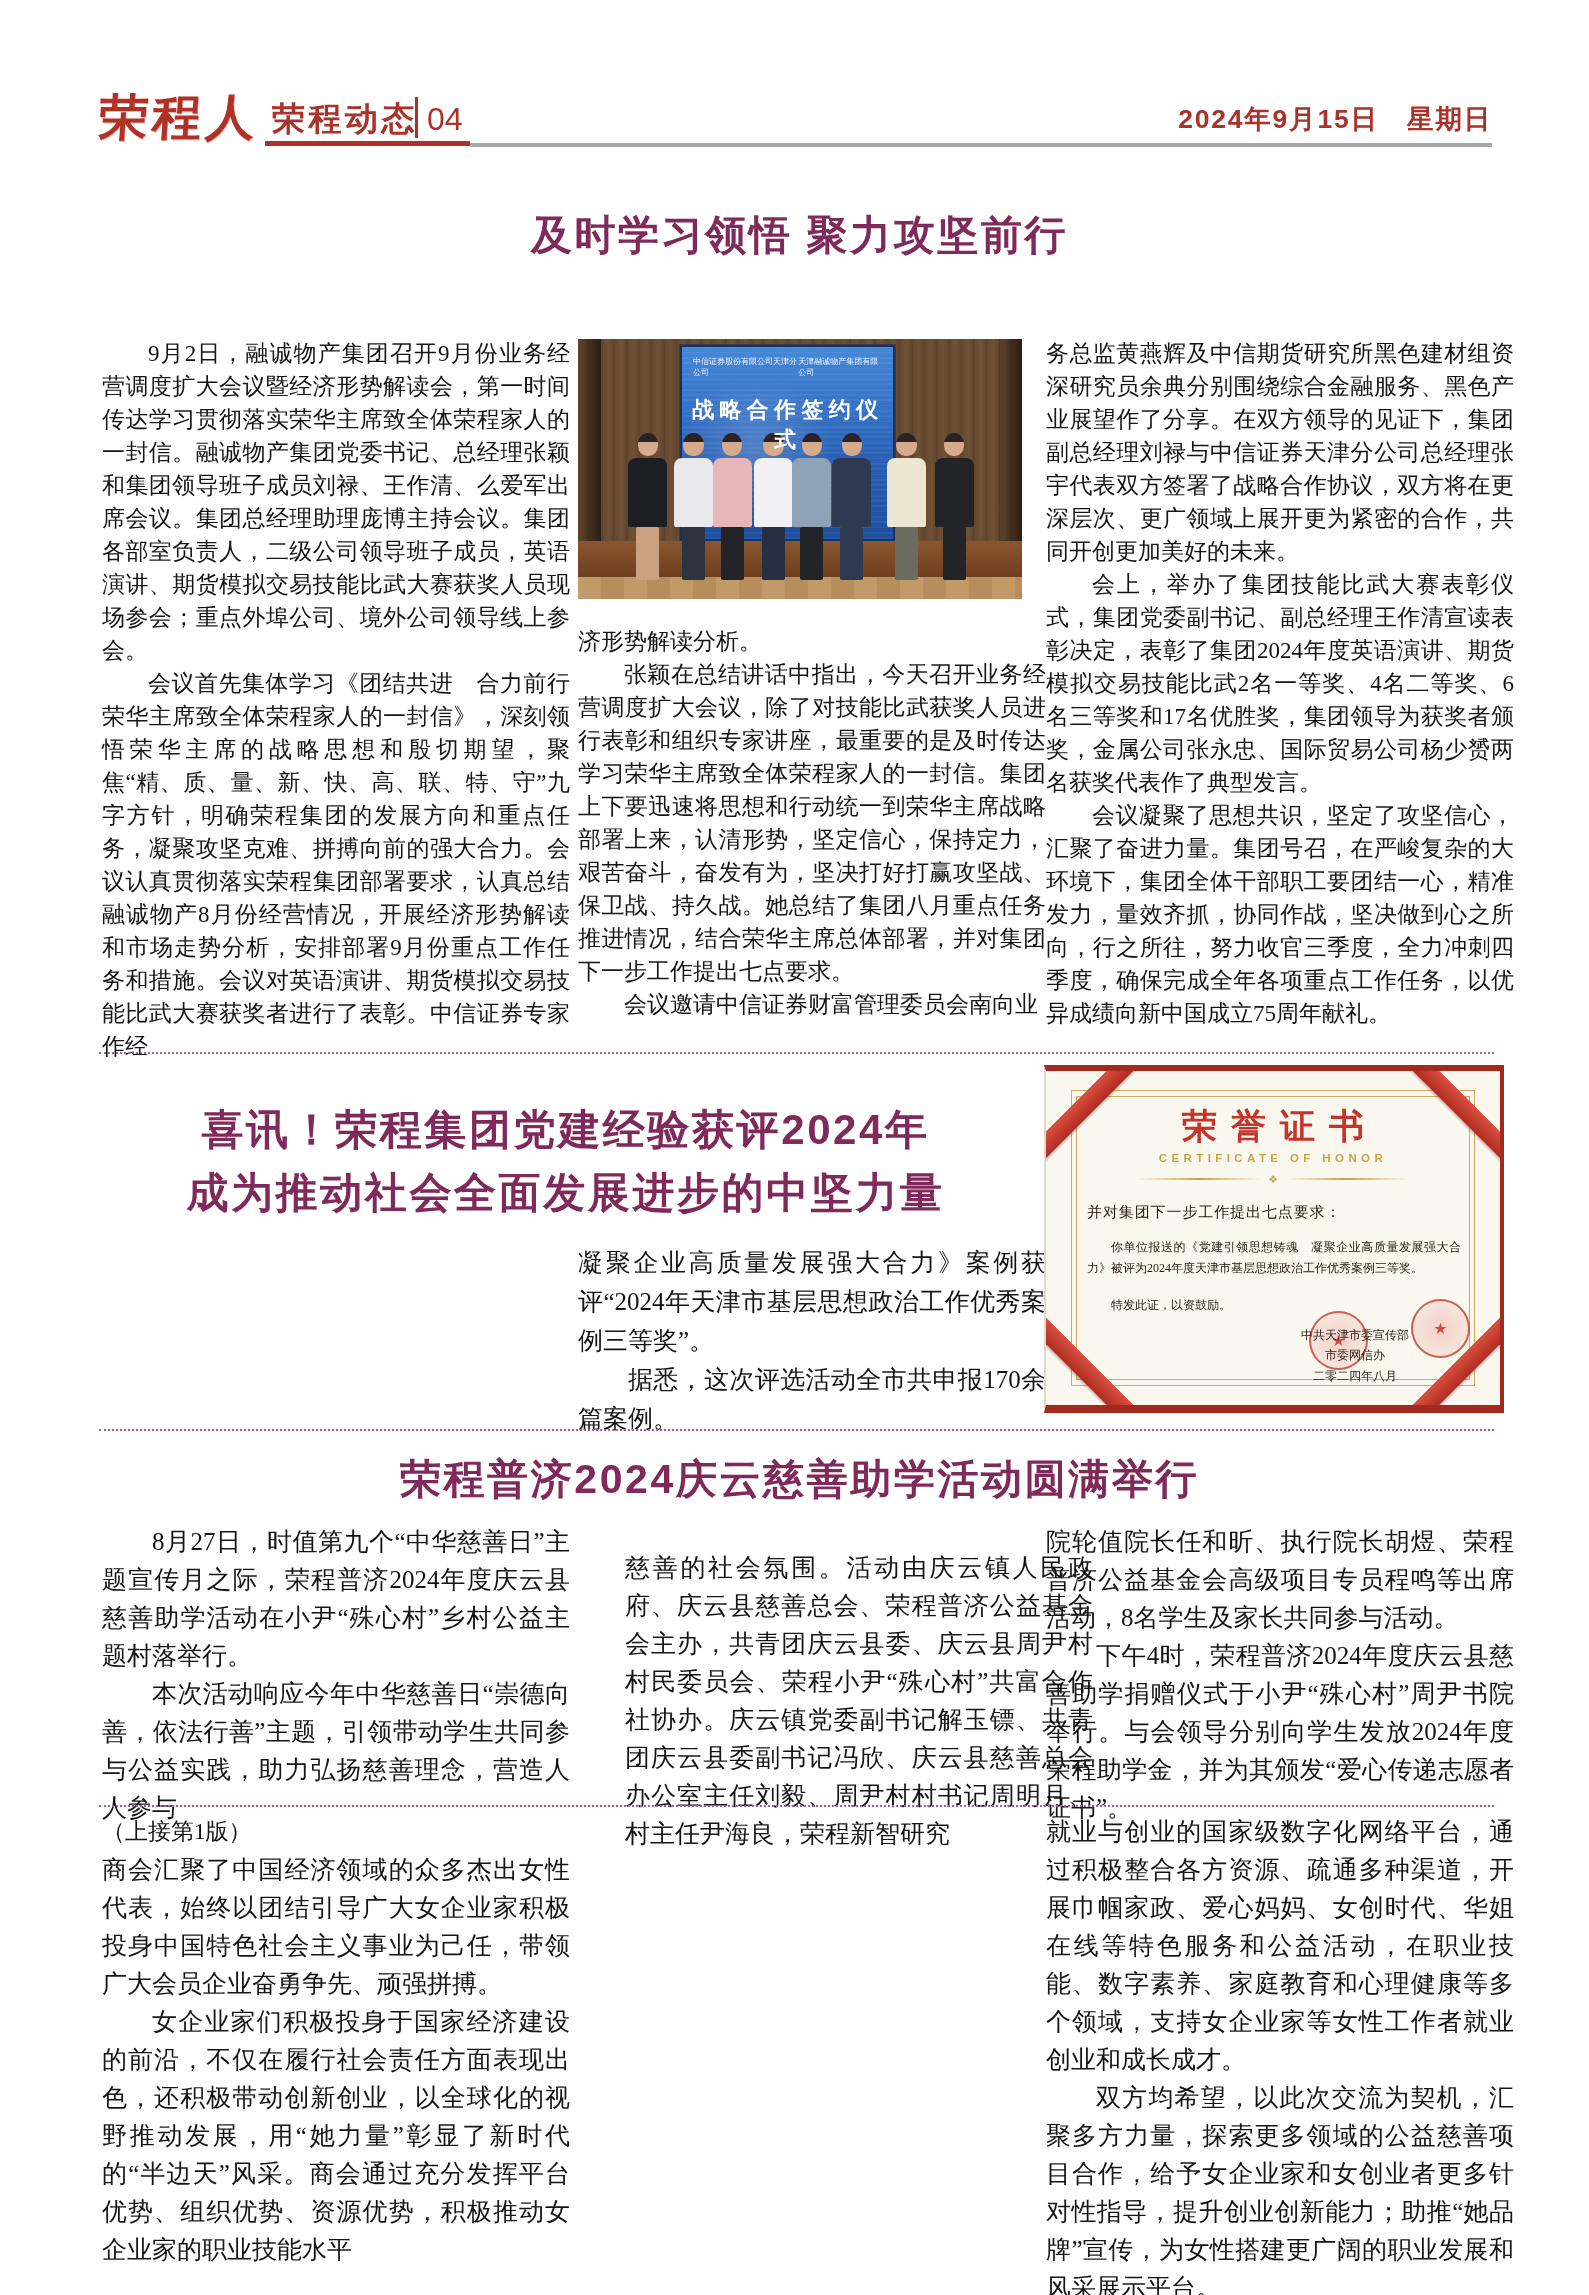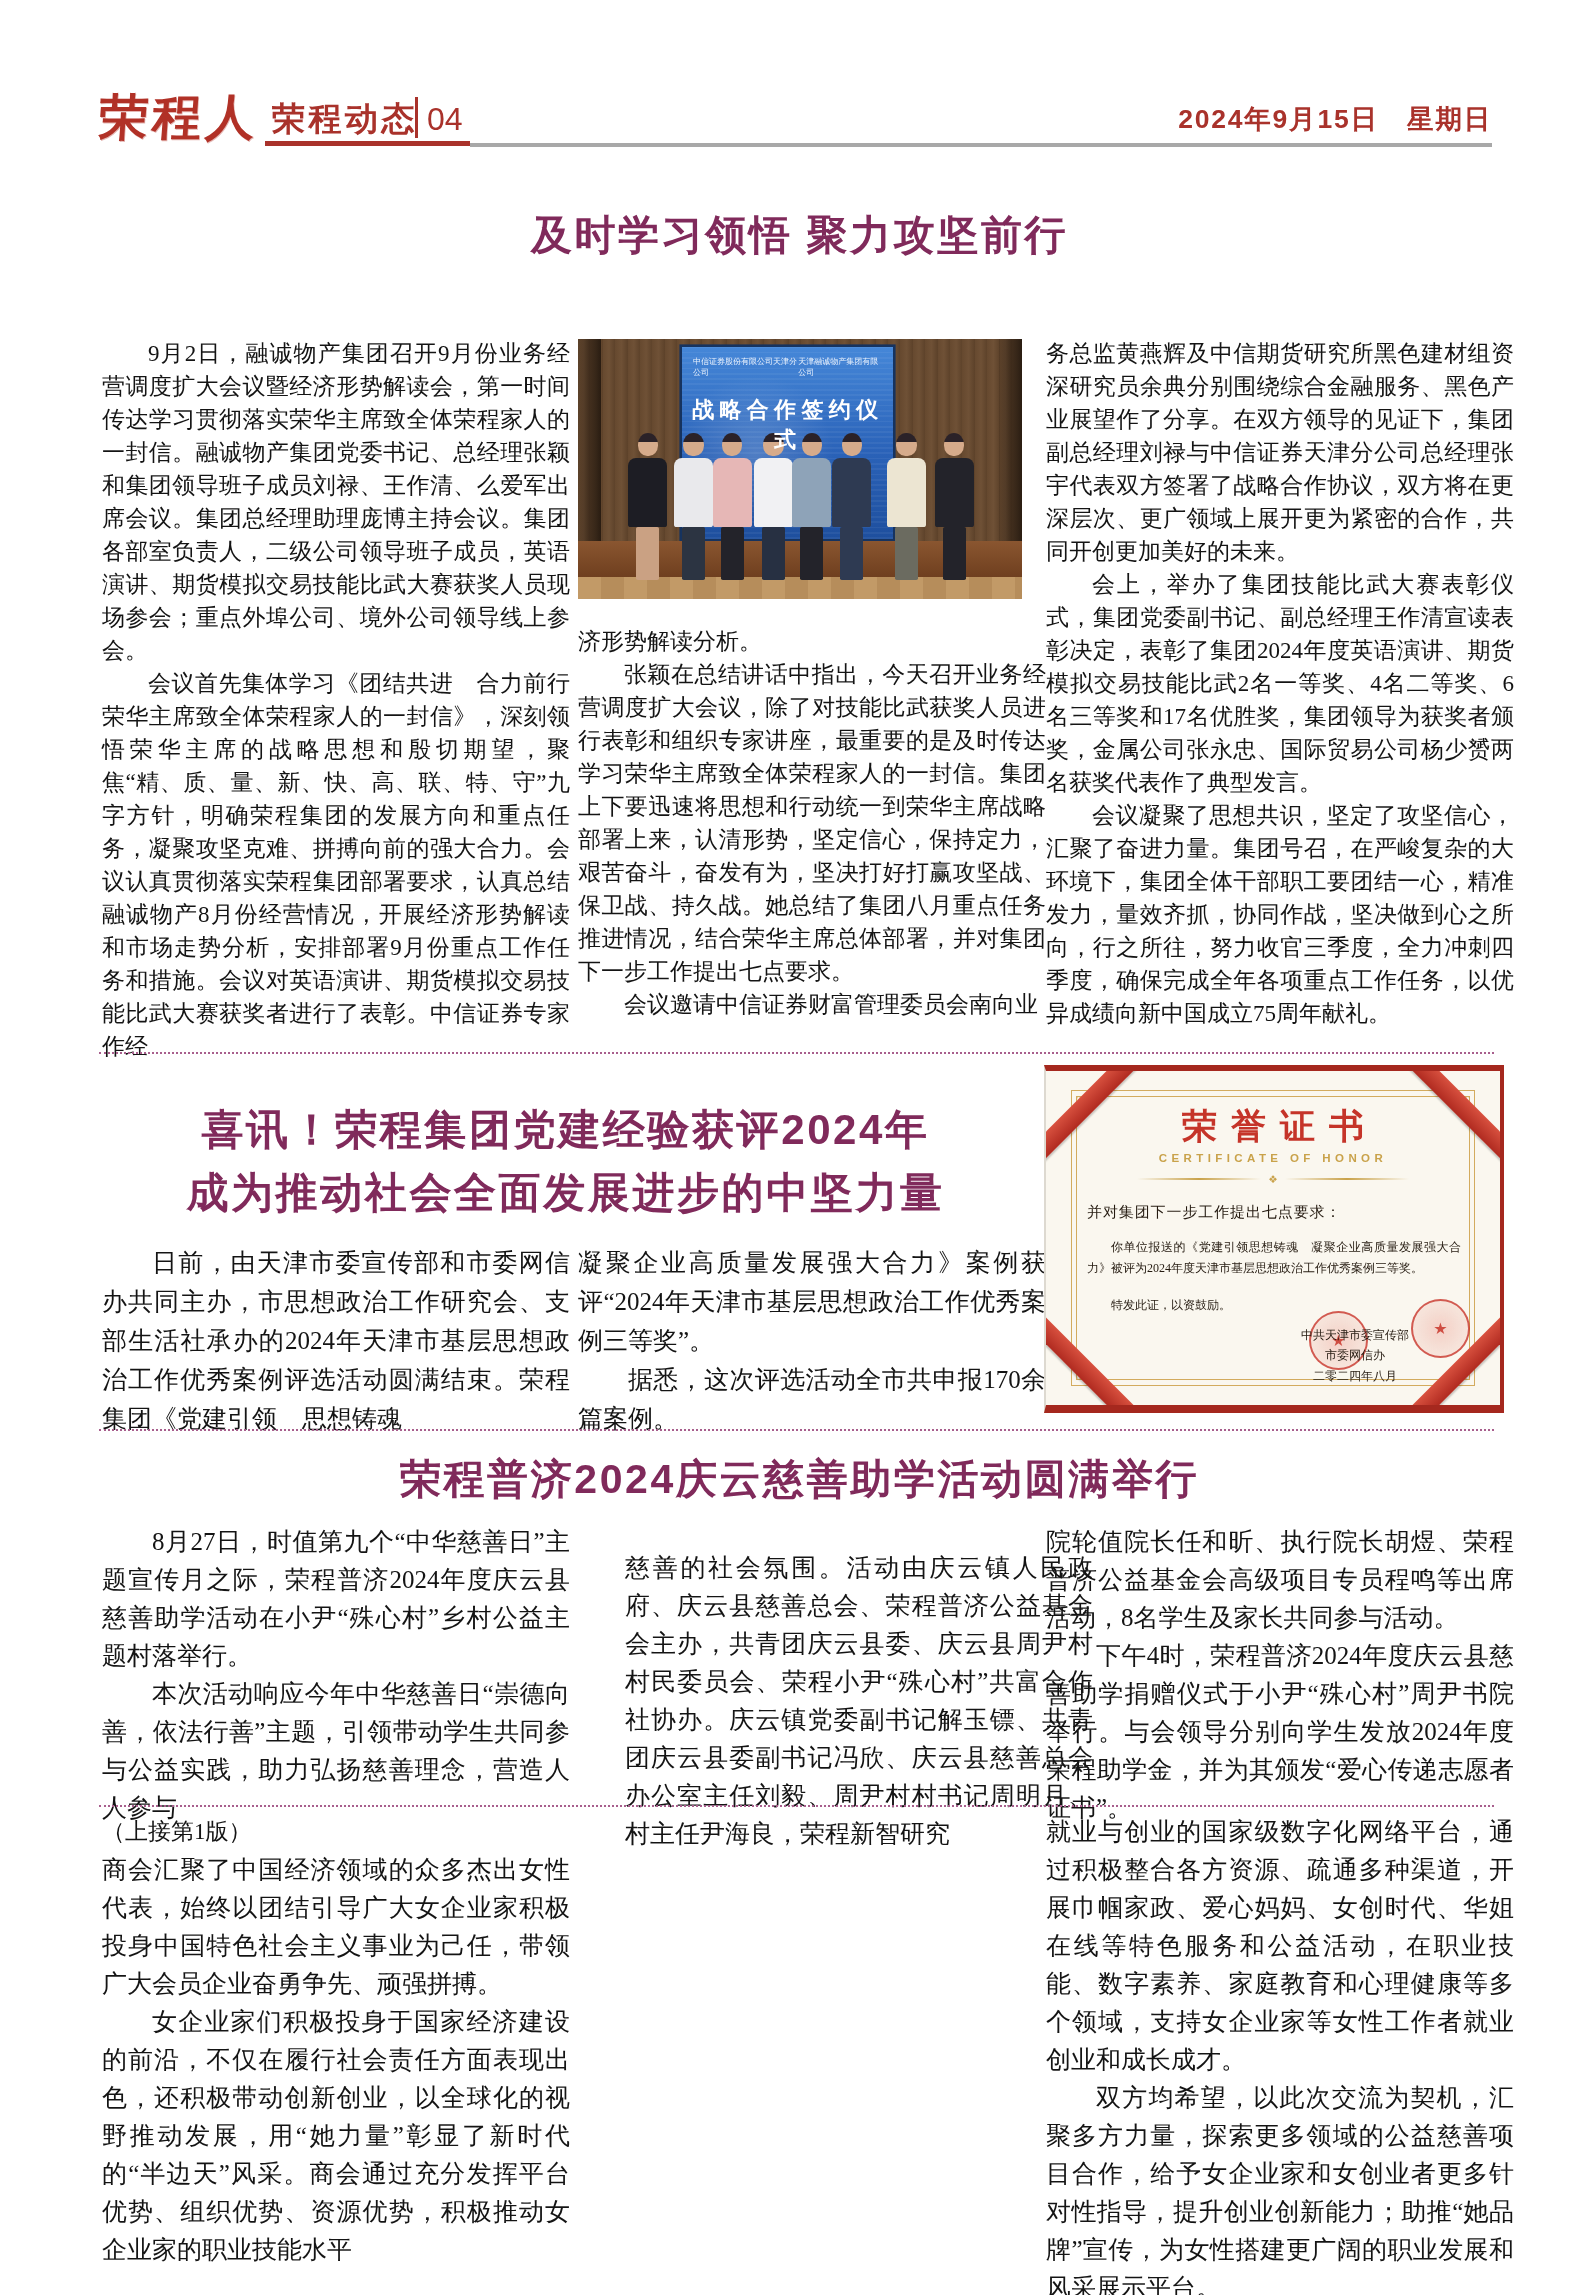--- a/index.html
+++ b/index.html
@@ -183,23 +183,20 @@
     <p class="para no-indent">务总监黄燕辉及中信期货研究所黑色建材组资深研究员余典分别围绕综合金融服务、黑色产业展望作了分享。在双方领导的见证下，集团副总经理刘禄与中信证券天津分公司总经理张宇代表双方签署了战略合作协议，双方将在更深层次、更广领域上展开更为紧密的合作，共同开创更加美好的未来。</p>
     <p class="para">会上，举办了集团技能比武大赛表彰仪式，集团党委副书记、副总经理王作清宣读表彰决定，表彰了集团2024年度英语演讲、期货模拟交易技能比武2名一等奖、4名二等奖、6名三等奖和17名优胜奖，集团领导为获奖者颁奖，金属公司张永忠、国际贸易公司杨少赟两名获奖代表作了典型发言。</p>
     <p class="para">会议凝聚了思想共识，坚定了攻坚信心，汇聚了奋进力量。集团号召，在严峻复杂的大环境下，集团全体干部职工要团结一心，精准发力，量效齐抓，协同作战，坚决做到心之所向，行之所往，努力收官三季度，全力冲刺四季度，确保完成全年各项重点工作任务，以优异成绩向新中国成立75周年献礼。</p>
   </div>
 
   <div class="abs sep" style="top:1052px;"></div>
 
   <div class="abs headline a2-t1">喜讯！荣程集团党建经验获评2024年</div>
   <div class="abs headline a2-t2">成为推动社会全面发展进步的中坚力量</div>
 
-  <div class="abs col a2-text" style="left:102px;top:1243px;">
-    <p class="para">日前，由天津市委宣传部和市委网信办共同主办，市思想政治工作研究会、支部生活社承办的2024年天津市基层思想政治工作优秀案例评选活动圆满结束。荣程集团《党建引领　思想铸魂</p>
-  </div>
   <div class="abs col a2-text" style="left:578px;top:1243px;">
     <p class="para no-indent">凝聚企业高质量发展强大合力》案例获评“2024年天津市基层思想政治工作优秀案例三等奖”。</p>
     <p class="para">据悉，这次评选活动全市共申报170余篇案例。</p>
   </div>
 
   <div class="abs cert">
     <div class="ribbon rb-tl"></div>
     <div class="ribbon rb-tr"></div>
     <div class="ribbon rb-bl"></div>
     <div class="ribbon rb-br"></div>

